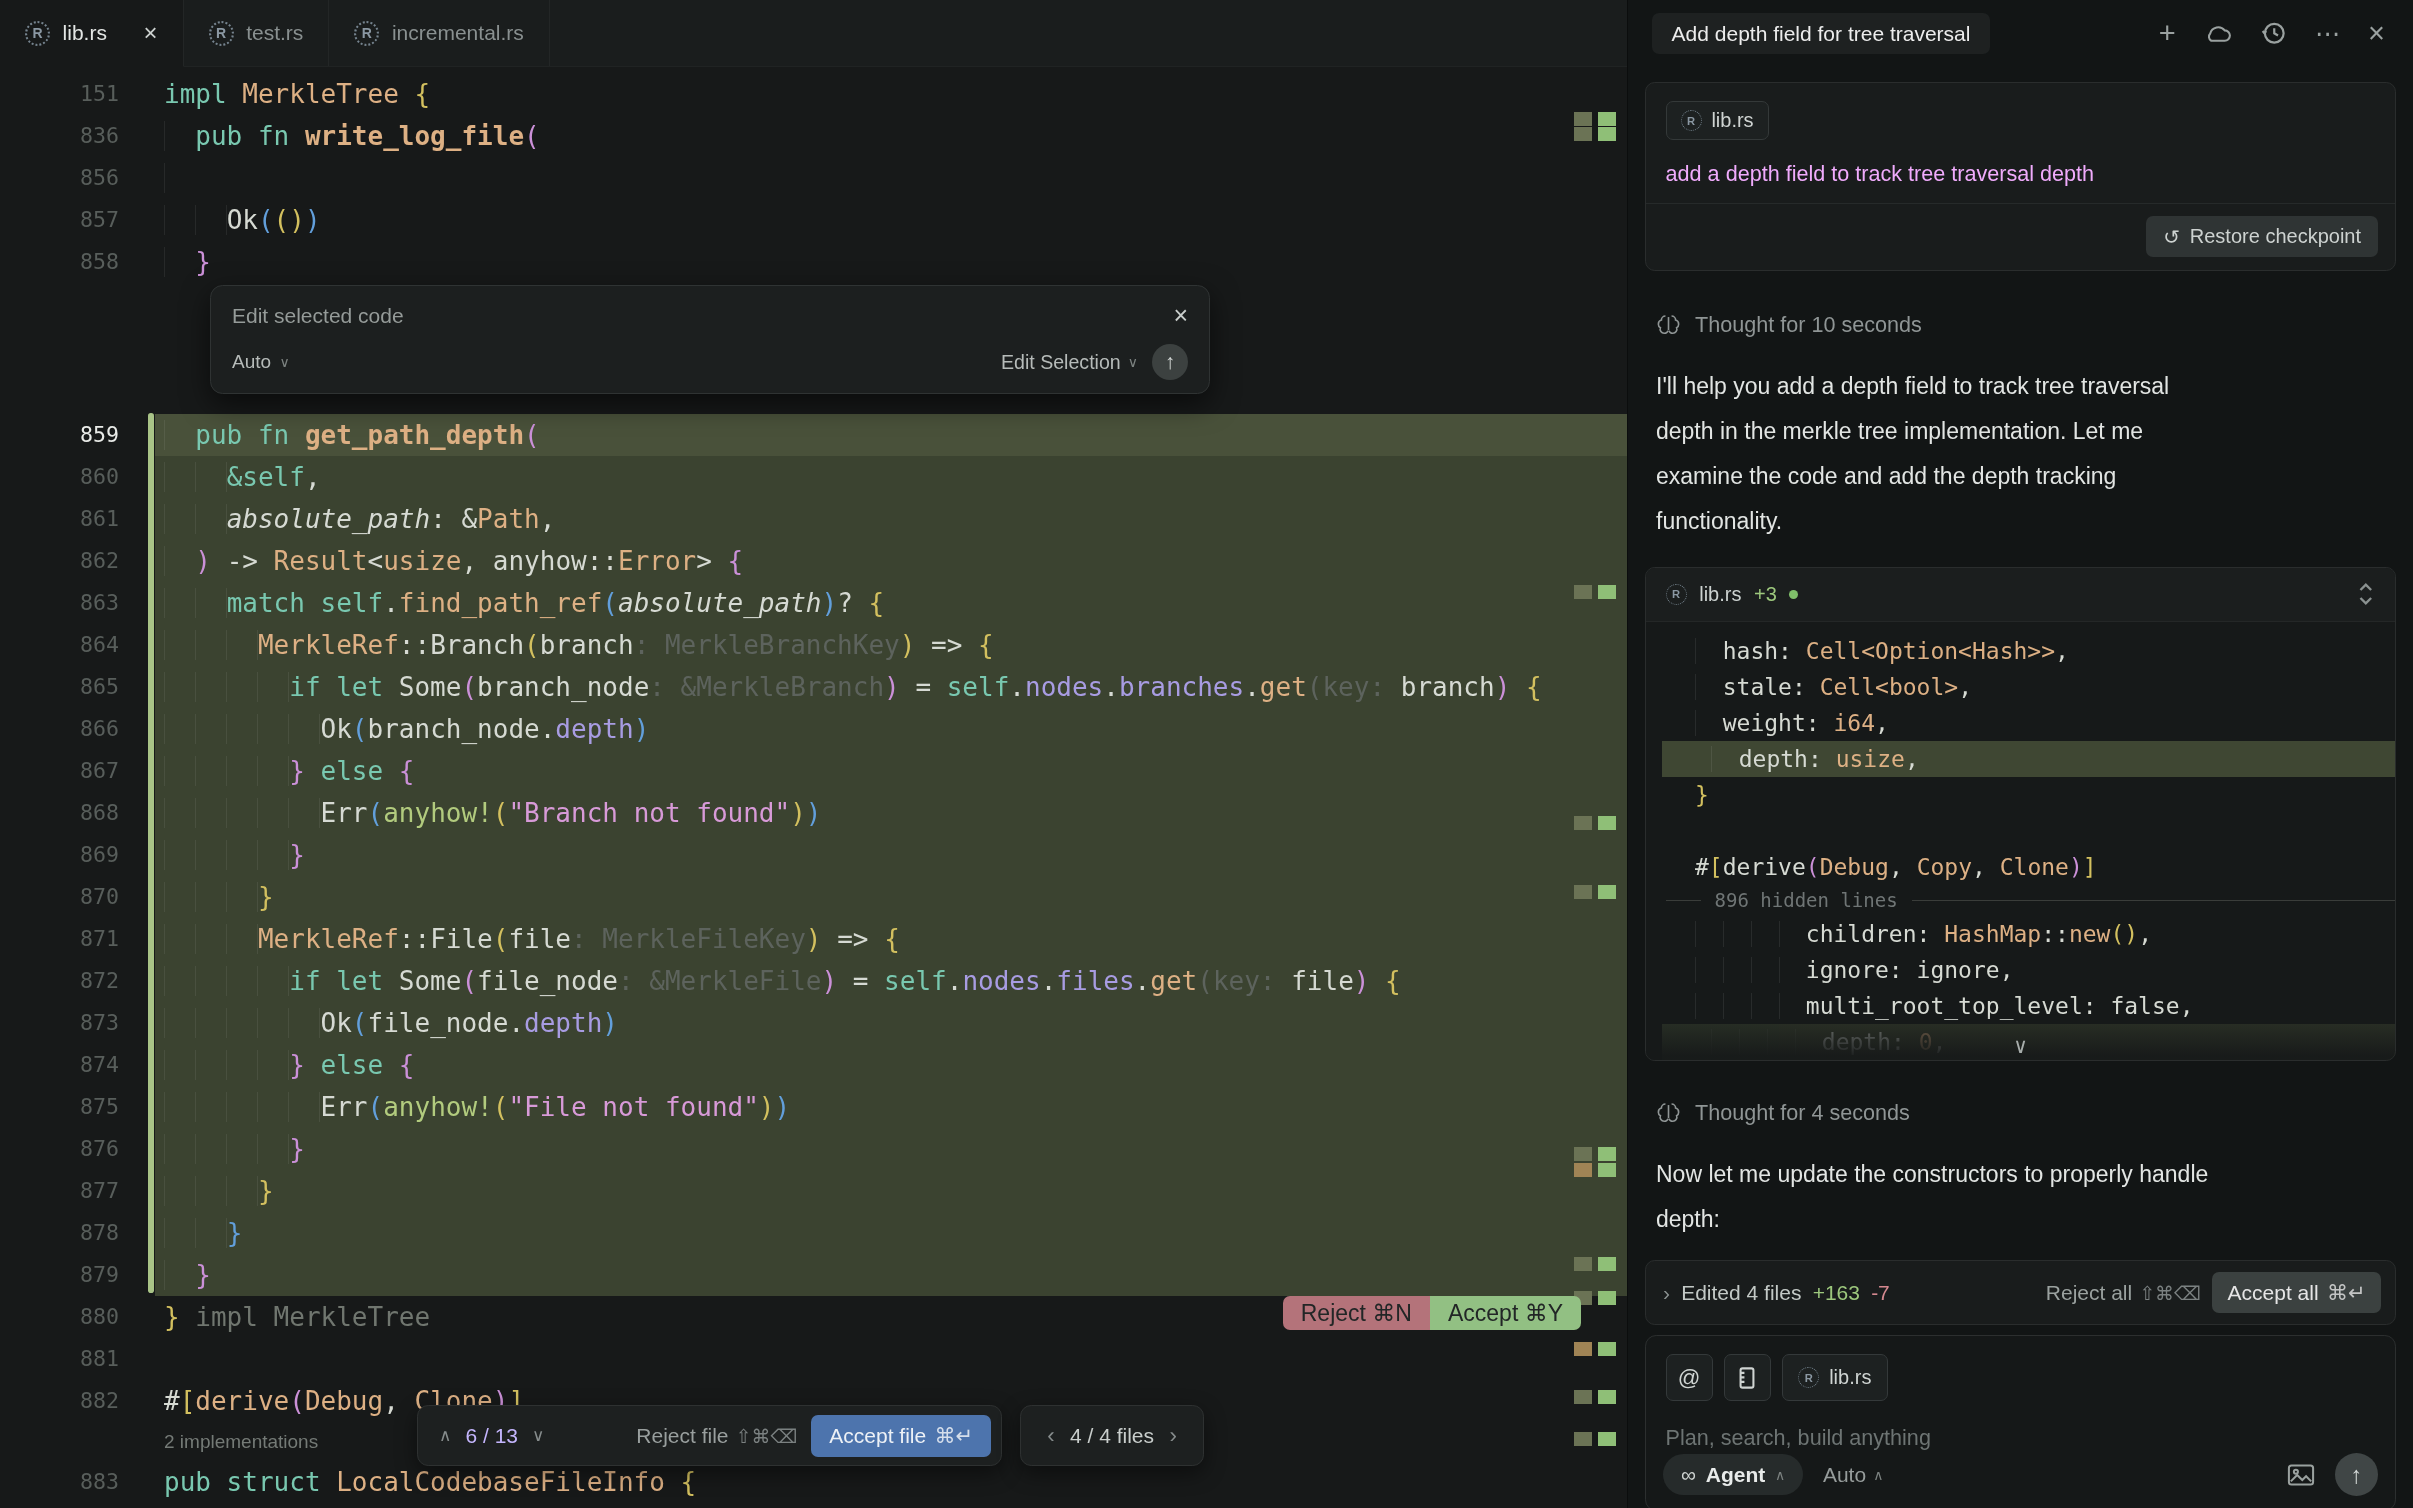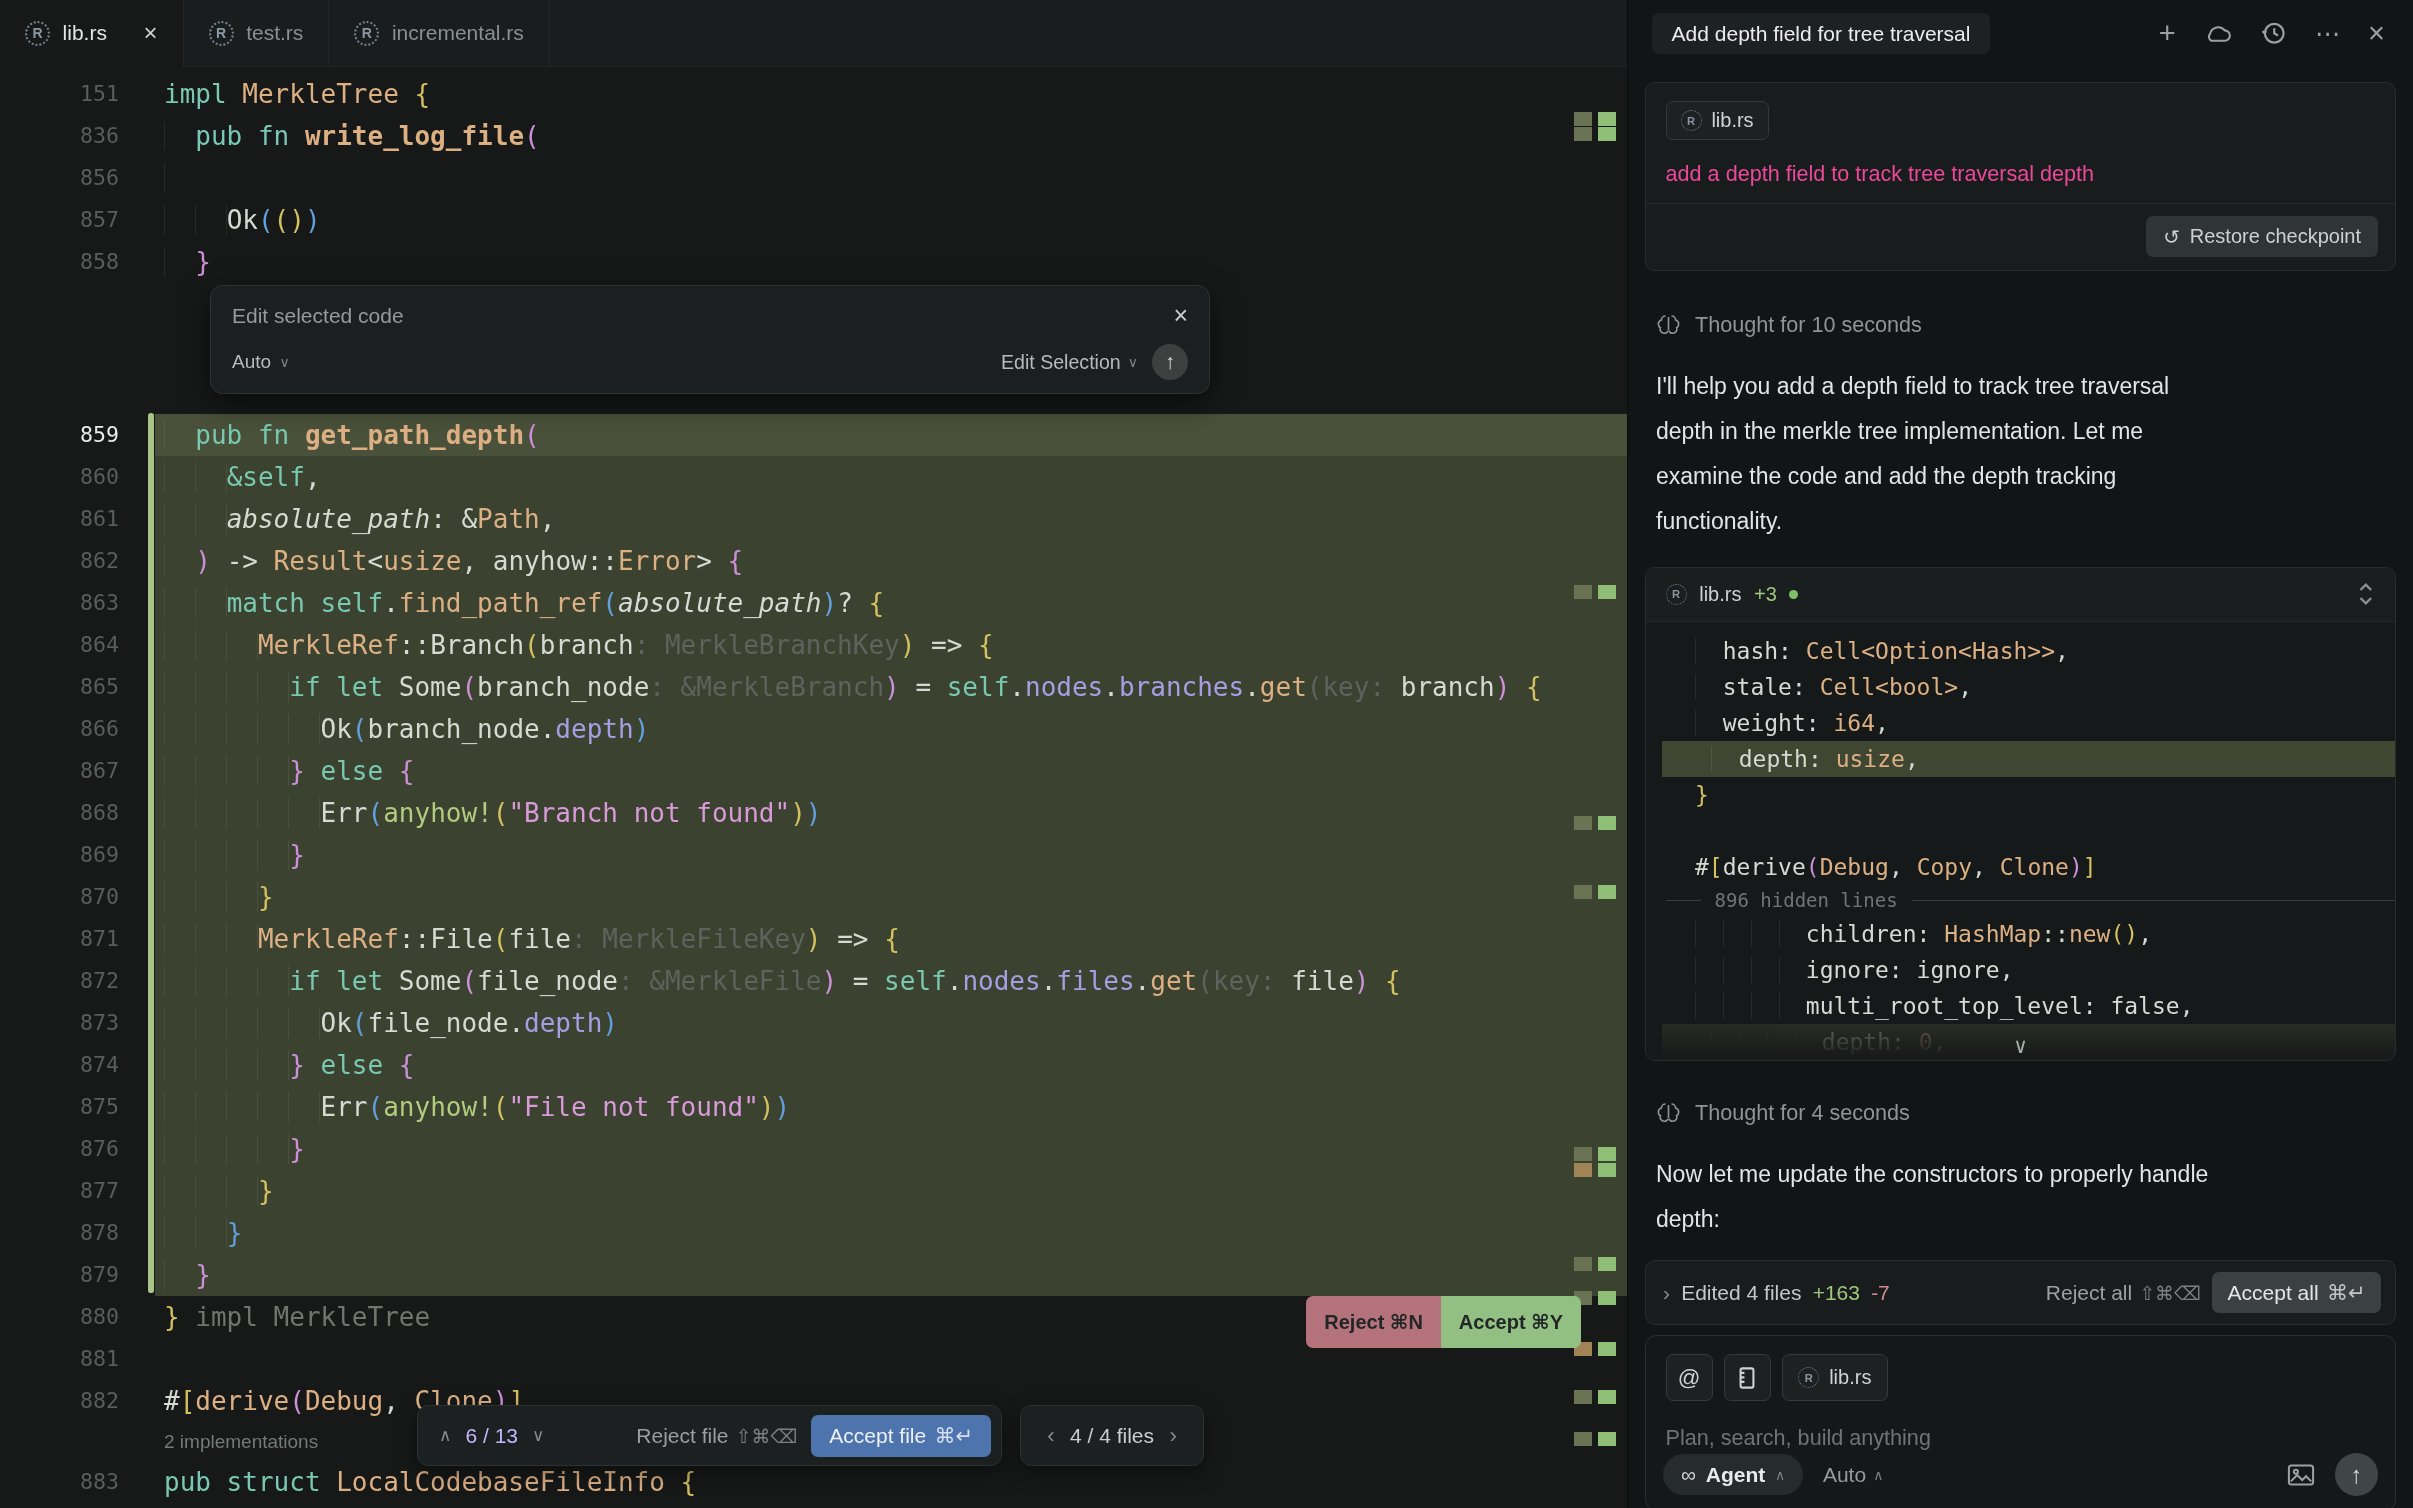--- a/index.html
+++ b/index.html
@@ -46,22 +46,22 @@
   .ie-title { font-size:21px; color:#959b99; }
   .ie-close { font-size:25px; color:#c9cecc; }
   .ie-bottom { display:flex; justify-content:space-between; align-items:center; }
   .ie-left { display:flex; align-items:center; gap:8.4px; font-size:19px; color:#b6bbb9; }
   .ie-right { display:flex; align-items:center; gap:14px; font-size:19.6px; color:#b6bbb9; }
   .caret { font-size:14px; color:#7c8280; }
   .ie-send { width:36px; height:36px; border-radius:50%; background:#3c4140; color:#d6dad8;
              display:flex; align-items:center; justify-content:center; font-size:21px; }
 
   
-  .chips { position:absolute; right:46px; top:1296px; display:flex; height:52px;
-           font-size:20px; font-weight:700; color:#222626; }
+  .chips { position:absolute; right:46px; top:1296px; display:flex; height:34px;
+           font-size:23px; font-weight:400; color:#222626; }
   .chip-reject { background:#b4737a; border-radius:7px 0 0 7px; display:flex; align-items:center; padding:0 18px; }
   .chip-accept { background:#92c083; border-radius:0 7px 7px 0; display:flex; align-items:center; padding:0 18px; }
 
   
   .minimap { position:absolute; left:1570px; top:0; width:52px; height:1508px; pointer-events:none; }
   .mk { position:absolute; width:18px; height:14px; }
 
   
   .bbar { position:absolute; top:1405px; height:61px; background:#1d2020; border:1.4px solid #2e3131;
           border-radius:11.2px; box-shadow:0 7px 21px rgba(0,0,0,.45); display:flex; align-items:center; }
@@ -81,21 +81,21 @@
            border-left:1.4px solid #0b0d0d; overflow:hidden; }
   .phead { height:67px; display:flex; align-items:center; justify-content:space-between; padding:0 28px 0 24px; }
   .ptitle { background:#1e2121; border-radius:7px; padding:8.4px 19.6px; font-size:21px; color:#ececec; }
   .picons { display:flex; align-items:center; gap:28px; color:#9aa1a0; }
   .picons .ic { font-size:25px; display:flex; align-items:center; }
 
   .card { margin:15.4px 17px 0 17px; background:#191c1c; border:1.4px solid #2a2d2d; border-radius:9.8px; }
   .ucard-body { padding:18px 19.6px 15.4px 19.6px; }
   .fchip { display:inline-flex; align-items:center; gap:9.8px; border:1.4px solid #343939; border-radius:7px;
            padding:7px 14px; font-size:20px; color:#cfd4d2; background:#1d2121; }
-  .umsg { margin-top:21px; font-size:21.6px; color:#ec4899; }
+  .umsg { margin-top:21px; font-size:21.6px; color:#f0abfc; }
   .ucard-foot { border-top:1.4px solid #262a2a; padding:12.6px 17px; display:flex; justify-content:flex-end; }
   .restore { background:#2f3434; border-radius:7px; padding:8.4px 17px; font-size:20px; color:#cdd2d0;
              display:flex; align-items:center; gap:9.8px; }
 
   .thought { margin:41px 28px 0 28px; display:flex; align-items:center; gap:14px; color:#8f9595; font-size:21.6px; }
   .ppara { margin:26.5px 28px 0 28px; width:559px; font-size:23px; line-height:45px; color:#e2e5e3; }
 
   .dcard { margin-top:22.3px; background:#161919; overflow:hidden; }
   .dhead { background:#1b1e1e; border-bottom:1.4px solid #242727; height:54px; display:flex; align-items:center;
            gap:12.6px; padding:0 19.6px; font-size:20px; color:#ccd2d0; }

